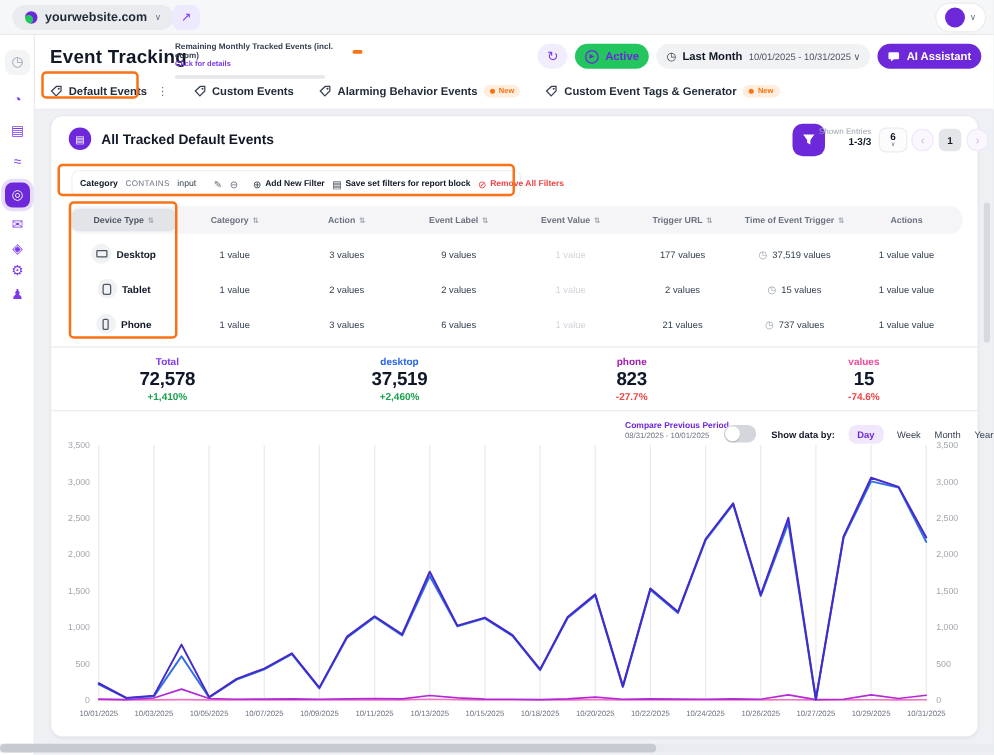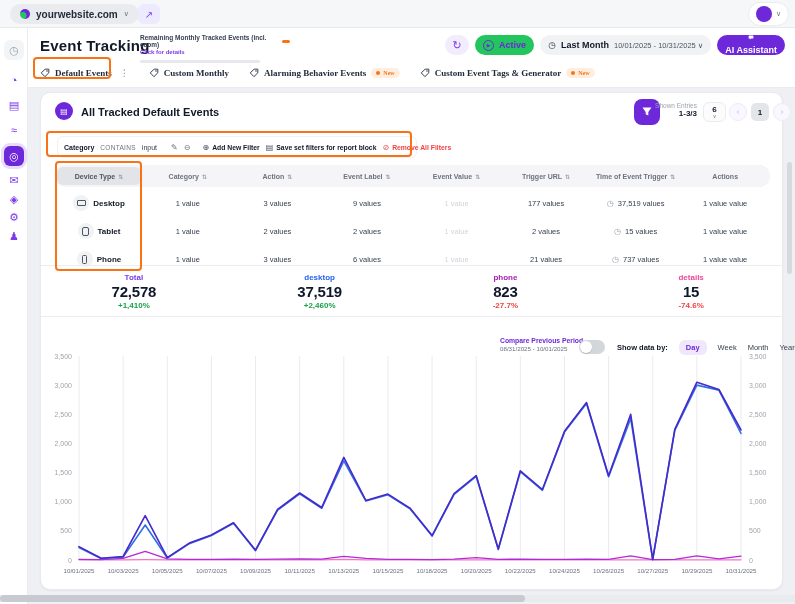--- a/index.html
+++ b/index.html
@@ -38,25 +38,25 @@
   .toolbar { position:absolute; right:10px; top:7px; display:flex; align-items:center; gap:6px; height:20px; }
   .pill { height:20px; border-radius:10px; display:flex; align-items:center; gap:5px; padding:0 8px; cursor:pointer; }
   .refresh-pill { background:#f2edfc; color:#7c3aed; font-size:11px; width:24px; justify-content:center; padding:0; }
   .active-pill { background:#22c55e; }
   .play-ic { width:11px; height:11px; border:1px solid #6d28d9; border-radius:50%; color:#6d28d9; font-size:5px; display:flex; align-items:center; justify-content:center; }
   .active-label { font-size:9px; font-weight:700; color:#6d28d9; }
   .period-pill { background:#f1f2f4; }
   .clock-ic { font-size:9px; color:#374151; }
   .period-label { font-size:9px; font-weight:700; color:#111827; }
   .date-range { font-size:7.5px; color:#4b5563; }
-  .ai-btn { background:#6d28d9;flex-direction:column; }
+  .ai-btn { background:#6d28d9; }
   .ai-label { font-size:9px; font-weight:700; color:#fff; }
 
   .tabs { position:absolute; left:12px; top:36px; display:flex; align-items:center; gap:20px; height:18px; }
-  .tab { display:flex; align-items:center; gap:5px; cursor:pointer;font-family:Liberation Serif, serif; }
+  .tab { display:flex; align-items:center; gap:5px; cursor:pointer; }
   .tab-icon { color:#374151; display:flex; }
   .tab-label { font-size:9px; font-weight:600; color:#1f2937; white-space:nowrap; }
   .kebab { font-size:9px; color:#6b7280; margin-left:3px; cursor:pointer; }
   .new-badge { display:flex; align-items:center; gap:3px; background:#ffeede; border-radius:7px; padding:2px 5px; }
   .new-badge .dot { width:4px; height:4px; border-radius:50%; background:#f97316; }
   .new-badge .txt { font-size:6px; font-weight:700; color:#f97316; }
 
   
   .card { position:absolute; left:40px; top:92px; width:743px; height:498px; background:#fff; border:1px solid #e9e9ee; border-radius:10px; box-shadow:0 1px 2px rgba(16,24,40,.05); }
   .card-icon { position:absolute; left:14px; top:9px; width:18px; height:18px; border-radius:50%; background:#6d28d9; color:#fff; font-size:8px; display:flex; align-items:center; justify-content:center; }
@@ -91,21 +91,21 @@
   .tr { display:grid; grid-template-columns:88px repeat(7,1fr); height:28px; }
   .td { display:flex; align-items:center; justify-content:center; gap:4px; font-size:7.5px; color:#374151; }
   .td.muted { color:#d2d5db; }
   .dev-circle { width:16px; height:16px; border-radius:50%; background:#f1f2f4; display:flex; align-items:center; justify-content:center; }
   .dev-label { font-size:8px; font-weight:600; color:#111827; }
   .shape-desktop { width:9px; height:6px; border:1px solid #4b5563; border-radius:1px; }
   .shape-tablet { width:7px; height:9px; border:1px solid #4b5563; border-radius:2px; }
   .shape-phone { width:5px; height:9px; border:1px solid #4b5563; border-radius:1.5px; }
   .cell-clock { font-size:8px; color:#9ca3af; }
 
-  .stats { position:absolute; left:0; top:172px; width:743px; height:52px; border-top:1px solid #ececf0; border-bottom:1px solid #ececf0; display:grid; grid-template-columns:repeat(4,1fr); }
+  .stats { position:absolute; left:0; top:184px; width:743px; height:52px; border-top:1px solid #ececf0; border-bottom:1px solid #ececf0; display:grid; grid-template-columns:repeat(4,1fr); }
   .stat { display:flex; flex-direction:column; align-items:center; justify-content:center; gap:1px; }
   .stat-label { font-size:8px; font-weight:700; }
   .stat-value { font-size:15px; font-weight:600; color:#0f172a; letter-spacing:-.2px; }
   .stat-change { font-size:8px; font-weight:700; }
   .stat-change.up { color:#16a34a; }
   .stat-change.down { color:#ef4444; }
 
   .chart-controls { position:absolute; left:4px; top:242px; width:743px; height:24px; }
   .compare { position:absolute; left:455px; top:2px; line-height:1.25; }
   .compare-label { font-size:6.8px; font-weight:700; color:#6d28d9; }
@@ -218,21 +218,21 @@
           <span class="tab-label">Default Events</span>
           <span class="kebab">⋮</span>
         </div>
         <div class="tab">
           <span class="tab-icon">
             <svg width="10" height="10" viewBox="0 0 12 12">
               <path d="M1.5 5.8 L6.2 1.4 H10.6 V5.8 L5.9 10.4 Z" fill="none" stroke="currentColor" stroke-width="1.2"></path>
               <circle cx="8.4" cy="3.6" r="1" fill="currentColor"></circle>
             </svg>
           </span>
-          <span class="tab-label">Custom Monthly</span>
+          <span class="tab-label">Custom Events</span>
         </div>
         <div class="tab">
           <span class="tab-icon">
             <svg width="10" height="10" viewBox="0 0 12 12">
               <path d="M1.5 5.8 L6.2 1.4 H10.6 V5.8 L5.9 10.4 Z" fill="none" stroke="currentColor" stroke-width="1.2"></path>
               <circle cx="8.4" cy="3.6" r="1" fill="currentColor"></circle>
             </svg>
           </span>
           <span class="tab-label">Alarming Behavior Events</span>
           <span class="new-badge">
@@ -393,21 +393,21 @@
           <span class="stat-label" style="color:#2563eb">desktop</span>
           <span class="stat-value">37,519</span>
           <span class="stat-change up">+2,460%</span>
         </div>
         <div class="stat">
           <span class="stat-label" style="color:#a21caf">phone</span>
           <span class="stat-value">823</span>
           <span class="stat-change down">-27.7%</span>
         </div>
         <div class="stat">
-          <span class="stat-label" style="color:#ec4899">details</span>
+          <span class="stat-label" style="color:#ec4899">values</span>
           <span class="stat-value">15</span>
           <span class="stat-change down">-74.6%</span>
         </div>
       </div>
 
     <div class="chart-controls">
       <div class="compare">
         <div class="compare-label">Compare Previous Period</div>
         <div class="compare-range">08/31/2025 - 10/01/2025</div>
       </div>

